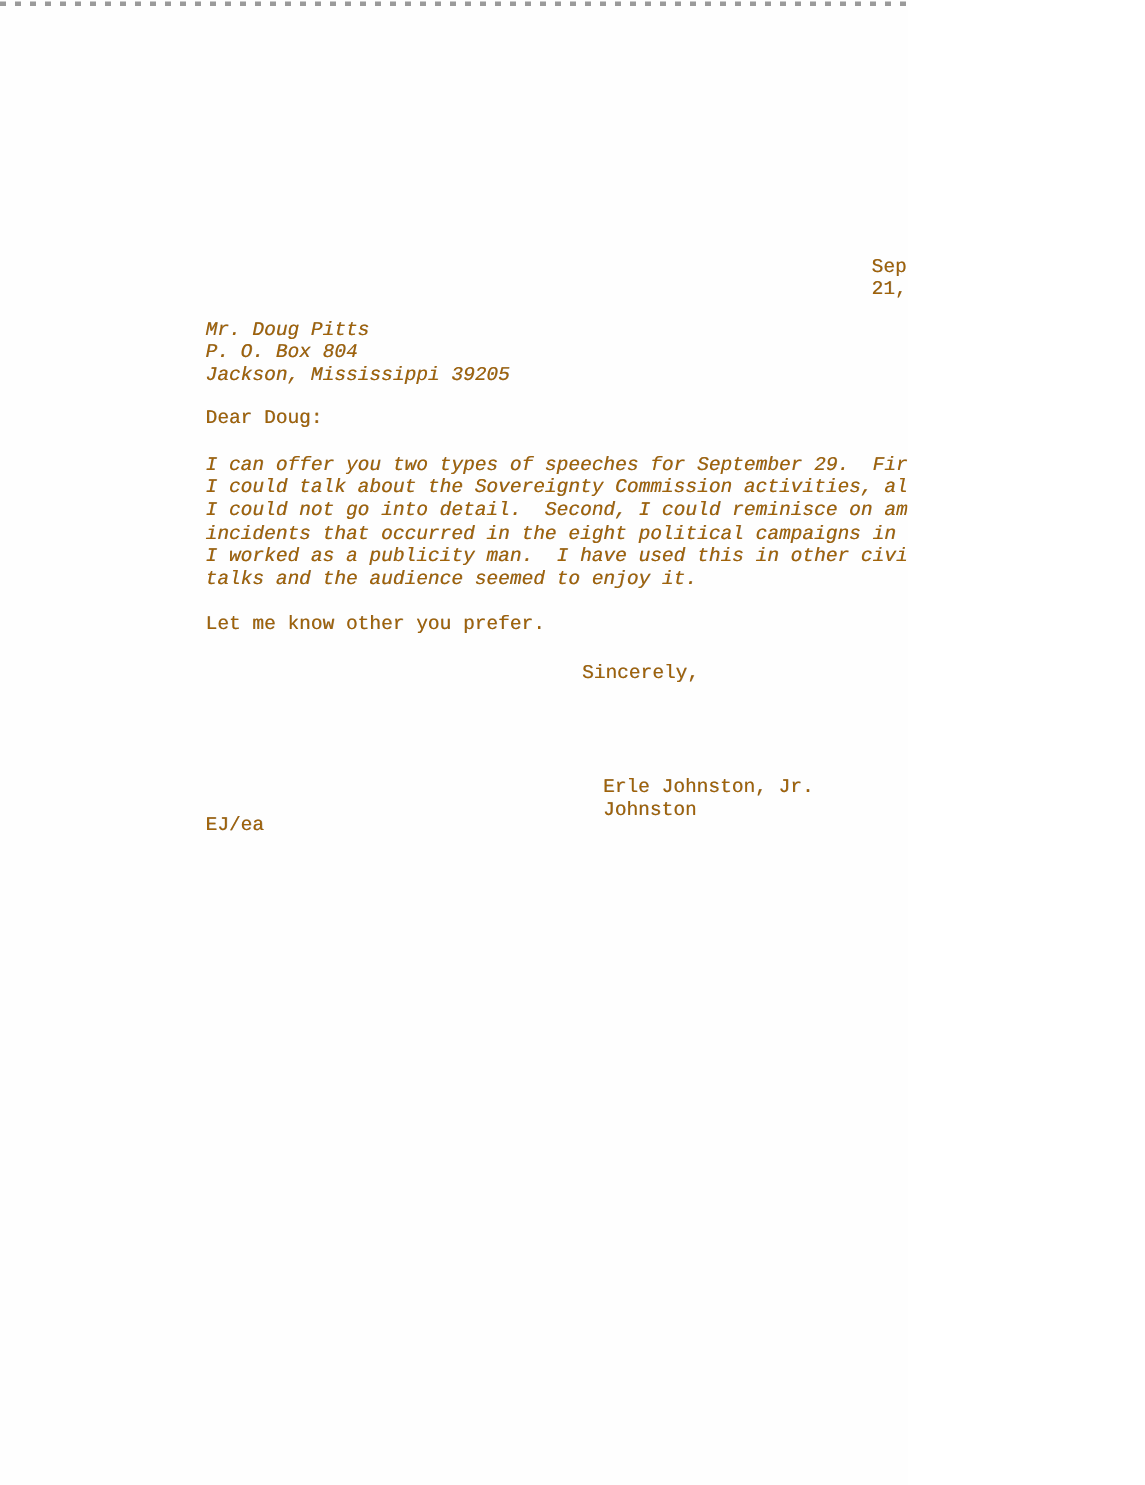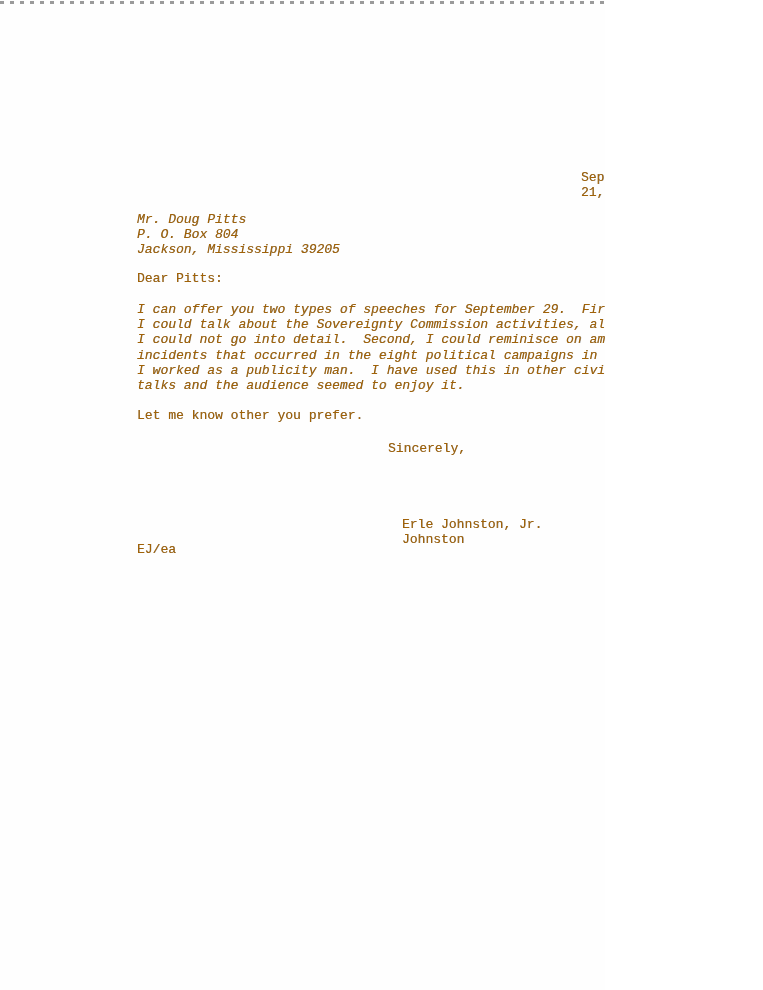--- a/index.html
+++ b/index.html
@@ -49,21 +49,21 @@
 <div class="page">
 
   <div class="dotted-top"></div>
 
   <div class="abs date">September 21, 1967</div>
 
   <div class="abs address pre">Mr. Doug Pitts
 P. O. Box 804
 Jackson, Mississippi 39205</div>
 
-  <div class="abs salutation">Dear Pitts:</div>
+  <div class="abs salutation">Dear Doug:</div>
 
   <div class="abs body-text pre">I can offer you two types of speeches for September 29.  First,
 I could talk about the Sovereignty Commission activities, although
 I could not go into detail.  Second, I could reminisce on amusing
 incidents that occurred in the eight political campaigns in which
 I worked as a publicity man.  I have used this in other civic club
 talks and the audience seemed to enjoy it.</div>
 
   <div class="abs closing">Let me know other you prefer.</div>
 

